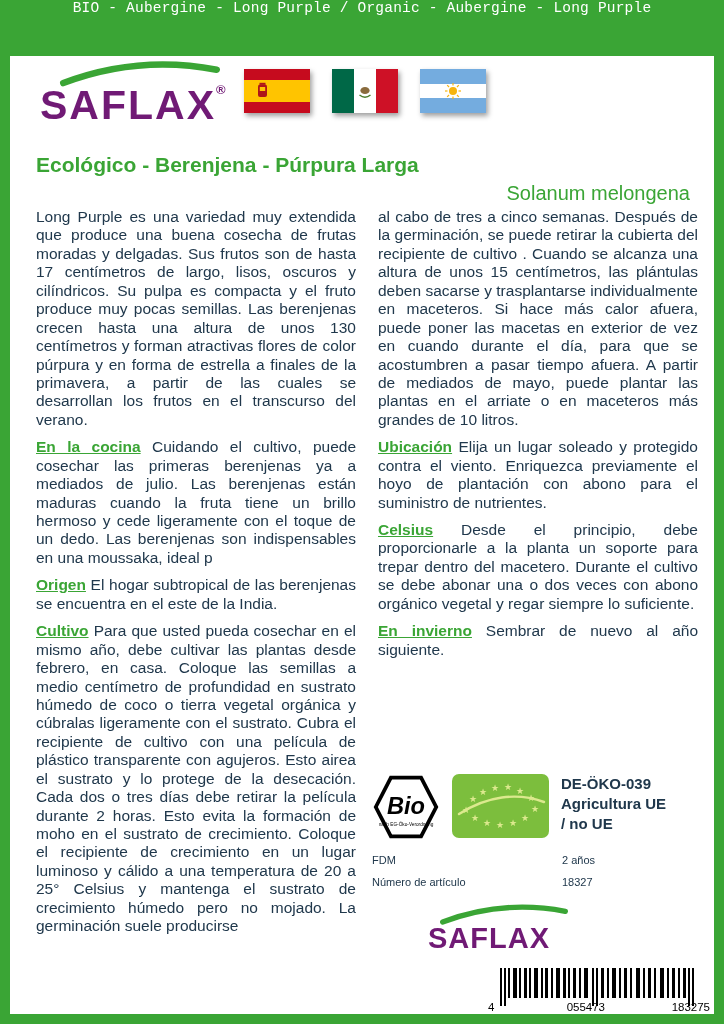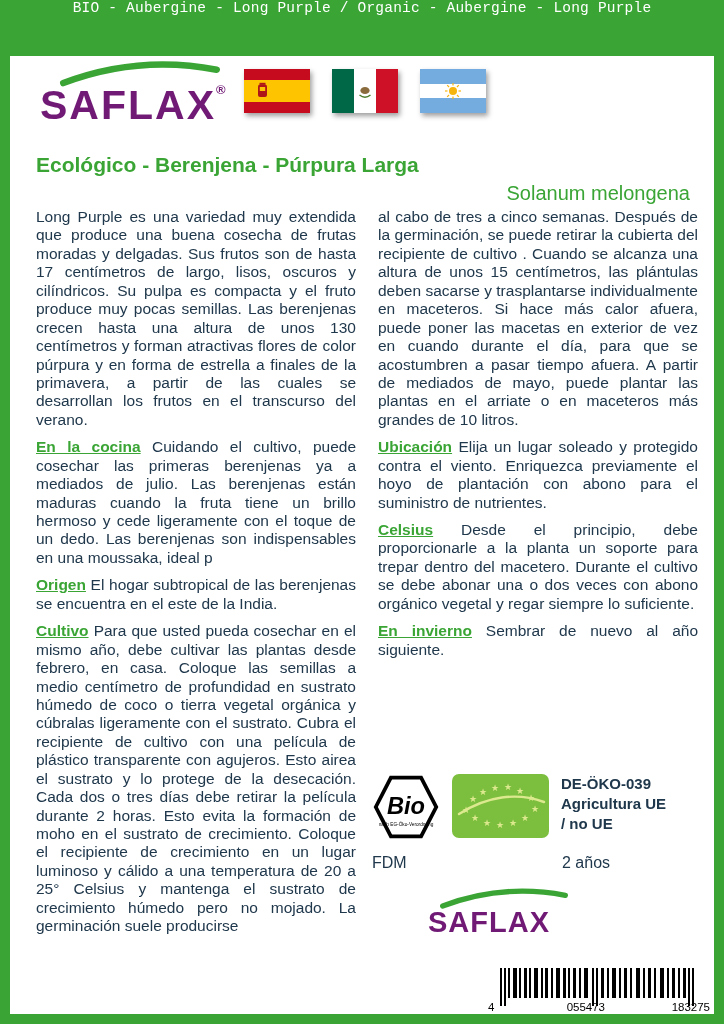--- a/index.html
+++ b/index.html
@@ -62,21 +62,21 @@
   .col p{margin:0 0 9px;}
   .sec-head{
     color:var(--green);font-weight:bold;text-decoration:underline;
   }
   
   .cert{position:absolute;left:362px;top:714px;width:324px;color:var(--text);}
   .cert-row{display:flex;gap:12px;align-items:flex-start;}
   .bio-seal{width:68px;height:74px;flex:0 0 auto;}
   .eu-logo{width:97px;height:64px;flex:0 0 auto;margin-top:4px;}
   .cert-text{font-size:15px;line-height:20px;margin-top:4px;font-weight:bold;}
-  .kv{display:flex;font-size:16px;margin-top:10px;}
+  .kv{display:flex;font-size:11px;margin-top:10px;}
   .kv:first-of-type{margin-top:12px;}
   .kv .k{width:190px;flex:0 0 auto;}
   
   .barcode{position:absolute;right:4px;bottom:0;width:224px;height:46px;background:#fff;}
   .barcode .bars{position:absolute;left:14px;top:0;width:196px;height:38px;}
   .barcode-digits{
     position:absolute;left:0;bottom:1px;width:100%;
     display:flex;font-size:11.5px;color:#000;line-height:1;
   }
   .bd-lead{width:14px;text-align:left;padding-left:2px;}
@@ -183,20 +183,24 @@
         <div class="cert-text">
           <div>DE-ÖKO-039</div>
           <div>Agricultura UE</div>
           <div>/ no UE</div>
         </div>
       </div>
 
       <div class="kv">
         <span class="k">FDM</span>
         <span class="v">2 años</span>
+      </div>
+      <div class="kv">
+        <span class="k">Número de artículo</span>
+        <span class="v">18327</span>
       </div>
 
       <div class="logo logo-small">
         <svg class="swoosh" viewBox="0 0 200 36" aria-hidden="true">
           <path d="M8,30 Q98,-4 192,14" fill="none" stroke="#3AA535" stroke-width="8" stroke-linecap="round"></path>
         </svg>
         <div class="wordmark">SAFLAX</div>
       </div>
     </div>
 

